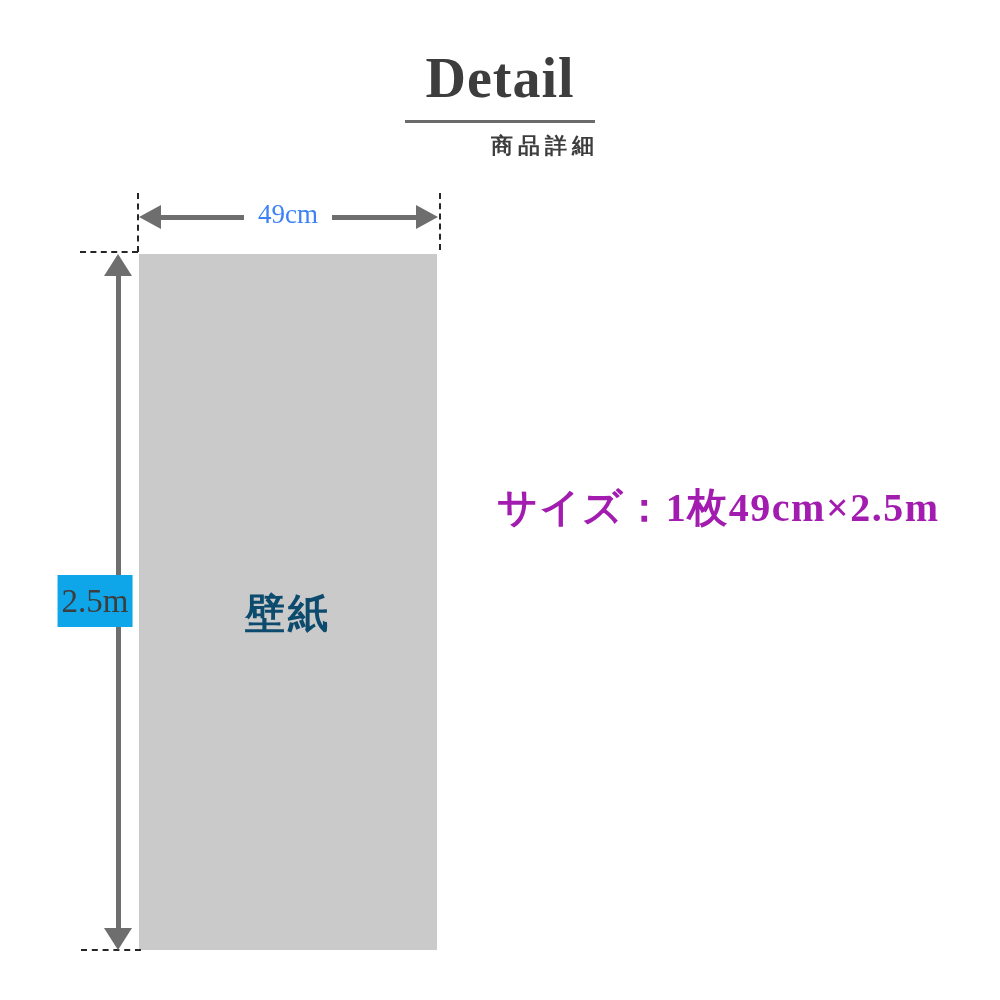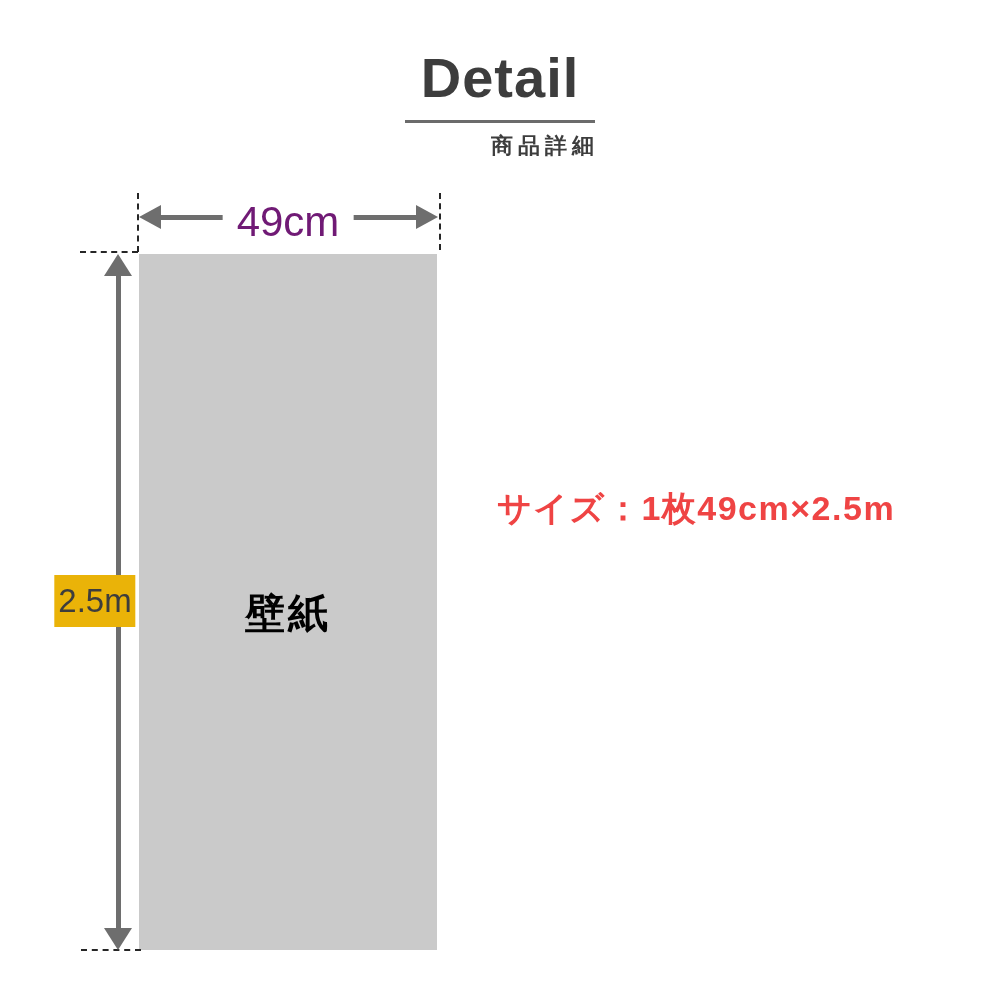--- a/index.html
+++ b/index.html
@@ -8,20 +8,21 @@
     background: #ffffff;
     font-family: "Liberation Sans", "DejaVu Sans", sans-serif;
   }
   .canvas {
     position: relative;
     width: 1000px;
     height: 1000px;
     background: #ffffff;
     overflow: hidden;
     color: #3d3d3d;
+    font-family: Liberation Serif, serif;
   }
 
   
   .title {
     position: absolute;
     top: 48px;
     left: 0;
     width: 100%;
     text-align: center;
     font-size: 56px;
@@ -61,21 +62,21 @@
     height: 696px;
     background: #cacaca;
     display: flex;
     align-items: center;
     justify-content: center;
   }
   .sheet-label {
     font-size: 40px;
     font-weight: 600;
     letter-spacing: 3px;
-    color: #000000;
+    color: #0c4a6e;
     padding-top: 22px;
   }
 
   
   .dash-v {
     position: absolute;
     width: 0;
     border-left: 2px dashed #262626;
   }
   .dash-v.left  { left: 137px; top: 193px; height: 59px; }
@@ -106,27 +107,27 @@
   }
   .ah-right {
     left: 416px; top: 205px;
     border-top: 12px solid transparent;
     border-bottom: 12px solid transparent;
     border-left: 22px solid #6e6e6e;
   }
   .w-label {
     position: absolute;
     left: 288px;
-    top: 202px;
+    top: 194px;
     transform: translateX(-50%);
     background: #ffffff;
     padding: 2px 14px;
-    font-size: 42px;
+    font-size: 27px;
     line-height: 36px;
-    color: #701a75;
+    color: #3b82f6;
   }
 
   
   .h-line {
     position: absolute;
     left: 116px;
     top: 274px;
     width: 5px;
     height: 654px;
     background: #6e6e6e;
@@ -141,40 +142,40 @@
     left: 104px; top: 928px;
     border-left: 14px solid transparent;
     border-right: 14px solid transparent;
     border-top: 22px solid #6e6e6e;
   }
   .h-label {
     position: absolute;
     left: 95px;
     top: 601px;
     transform: translate(-50%, -50%);
-    background: #eab308;
+    background: #0ea5e9;
     padding: 8px 4px;
     font-size: 33px;
     line-height: 36px;
     color: #3d3d3d;
     white-space: nowrap;
   }
 
   
   .specs {
     position: absolute;
     left: 497px;
     top: 483px;
   }
   .spec-line {
-    font-size: 34px;
+    font-size: 40px;
     line-height: 50px;
     font-weight: bold;
     letter-spacing: 1.5px;
-    color: #ef4444;
+    color: #a21caf;
     white-space: nowrap;
   }
 </style>
 </head>
 <body>
 
 <div class="canvas">
 
   <div class="title">Detail</div>
   <div class="title-underline"></div>

